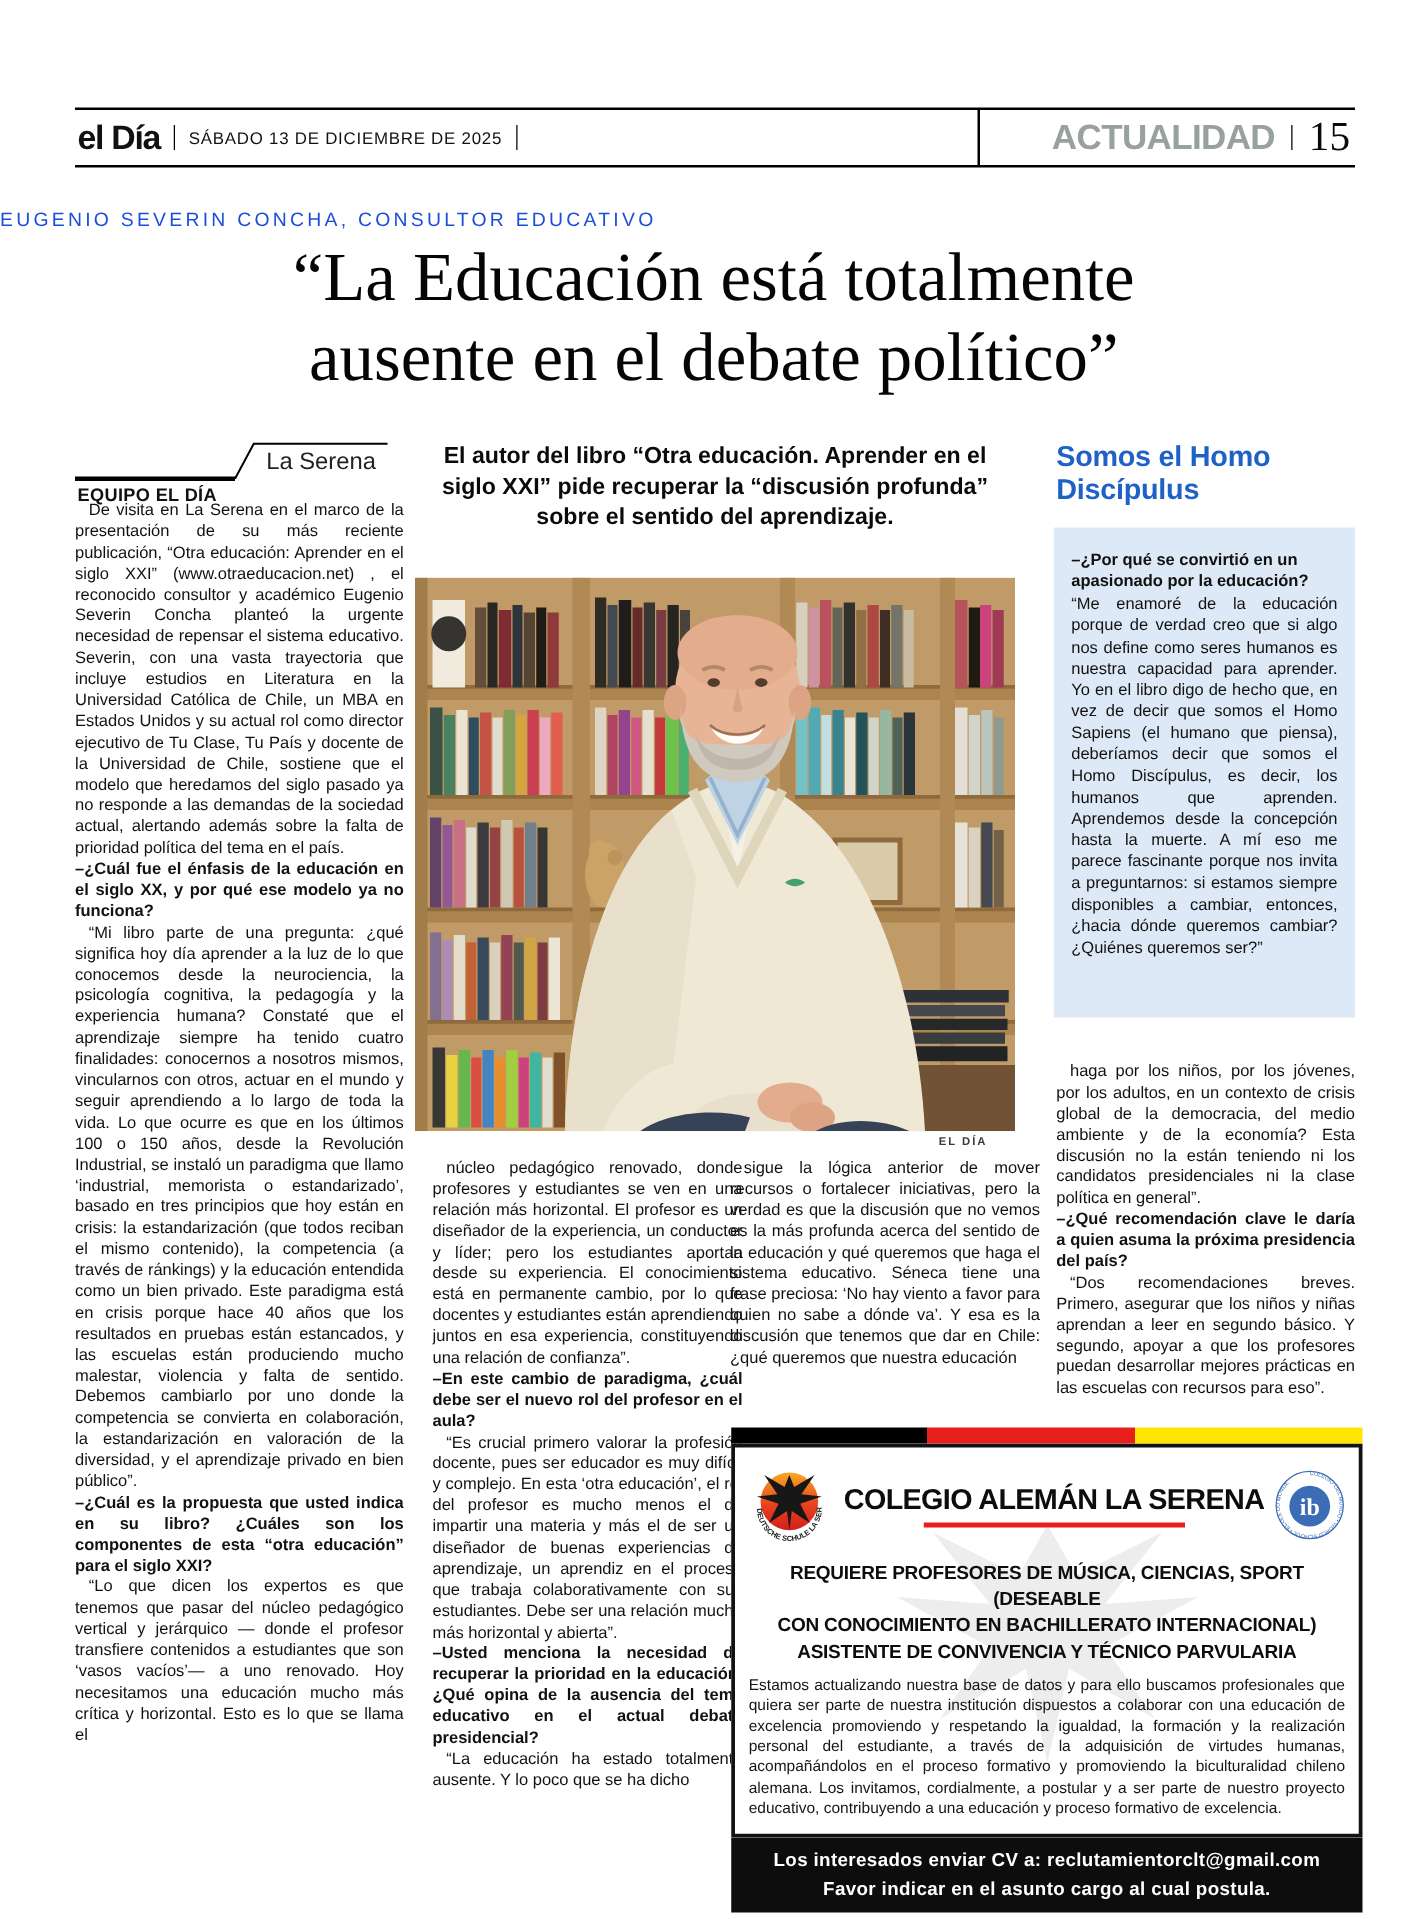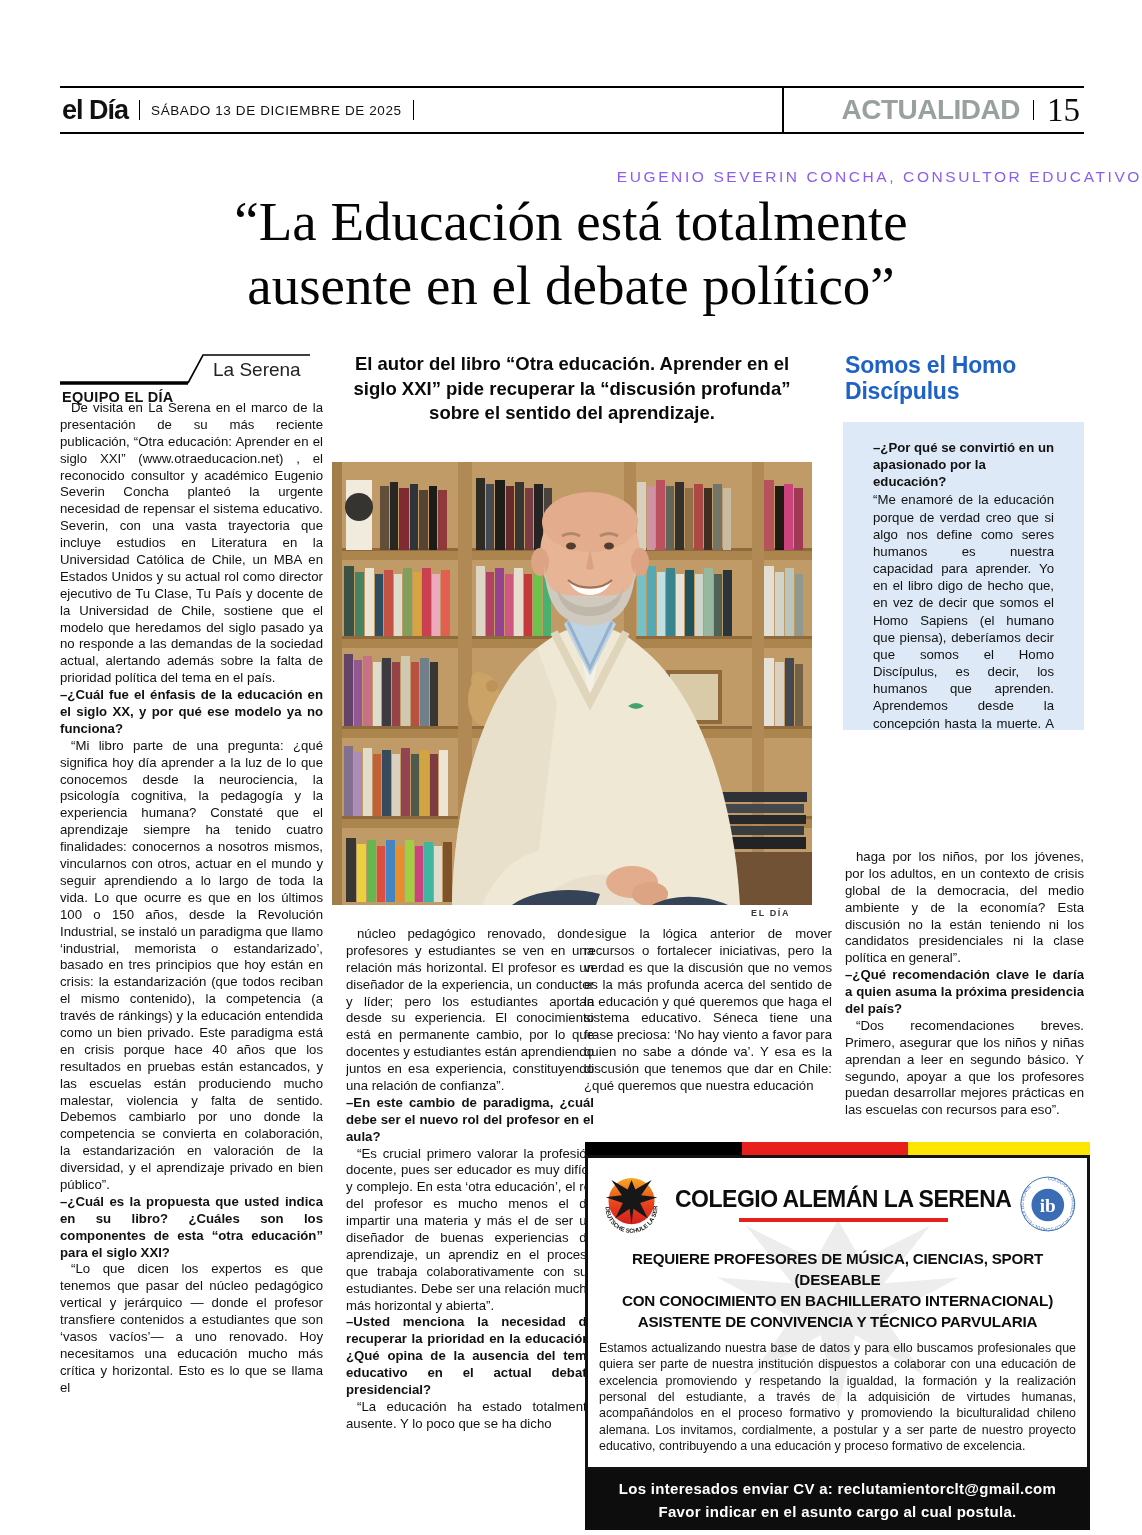--- a/index.html
+++ b/index.html
@@ -13,22 +13,22 @@
   .mast-left { flex:1; display:flex; align-items:center; gap:11px; padding-left:2px; }
   .brand { font-weight:bold; font-size:27px; letter-spacing:-1px; }
   .vbar { width:1px; height:20px; background:#000; }
   .mast-date { font-size:13.5px; letter-spacing:0.6px; color:#111; }
   .mast-div { width:2px; align-self:stretch; background:#000; }
   .mast-right { width:300px; display:flex; align-items:center; justify-content:flex-end; gap:13px; padding-right:4px; }
   .section-label { color:#98a0a0; font-weight:bold; font-size:28px; letter-spacing:-0.5px; }
   .page-number { font-family:"Liberation Serif", serif; font-size:33px; color:#0a0a0a; }
 
   
-  .kicker { position:absolute; top:168px; left:0; right:0; text-align:right;
-    font-size:15.5px; letter-spacing:2.6px; color:#8b5cf6; }
+  .kicker { position:absolute; top:168px; left:0; right:0; text-align:left;
+    font-size:15.5px; letter-spacing:2.6px; color:#1d4ed8; }
   .headline { position:absolute; top:190px; left:0; right:0; text-align:center;
     font-family:"Liberation Serif", serif; font-weight:400; font-size:55px; line-height:1.17; color:#050505; }
 
   
   .byline { position:absolute; left:60px; top:346px; width:252px; height:44px; }
   .byline svg { position:absolute; left:0; top:0; }
   .byline-author { position:absolute; left:2px; top:15px; font-weight:bold; font-size:14.5px; letter-spacing:0.3px;margin-top:28px; }
   .byline-loc { position:absolute; left:153px; top:13px; font-size:19px; color:#222; }
 
   
@@ -44,22 +44,22 @@
     font-weight:bold; font-size:18.5px; line-height:1.33; color:#0a0a0a; }
 
   
   .photo { position:absolute; left:332px; top:462px; width:480px; height:443px; overflow:hidden; }
   .photo-credit { position:absolute; left:332px; top:908px; width:480px; text-align:right;
     padding-right:22px; font-size:9px; font-weight:bold; letter-spacing:1.6px; color:#3a3a3a; }
 
   
   .sb-title { position:absolute; left:845px; top:352px; width:240px; font-weight:bold;
     font-size:23px; line-height:1.13; color:#1e62c8; letter-spacing:-0.2px; }
-  .sb-box { position:absolute; left:843px; top:422px; width:241px; height:308px;
-    background:#dde9f6; padding:17px 30px; font-size:13.2px; line-height:1.3; overflow:hidden; }
+  .sb-box { position:absolute; left:843px; top:422px; width:241px; height:392px;
+    background:#dde9f6; padding:17px 14px; font-size:13.2px; line-height:1.3; overflow:hidden; }
   .sb-box p.q { font-weight:bold; text-align:left; margin-bottom:1px; }
   .sb-box p { text-align:justify; }
   .sb-cont { left:845px; top:828px; width:239px; height:314px;margin-top:21px; }
 
   
   .ad { position:absolute; left:585px; top:1142px; width:505px; }
   .ad-stripe { height:13px; background:linear-gradient(90deg,#000 0 31%, #e8201d 31% 64%, #ffe600 64% 100%); }
   .ad-box { position:relative; border:3px solid #121212; background:#fff; overflow:hidden; }
   .ad-watermark { position:absolute; left:50%; top:50%; transform:translate(-50%,-50%); opacity:0.10; }
   .ad-head { position:relative; display:flex; align-items:center; gap:8px; padding:9px 10px 2px 8px; }

